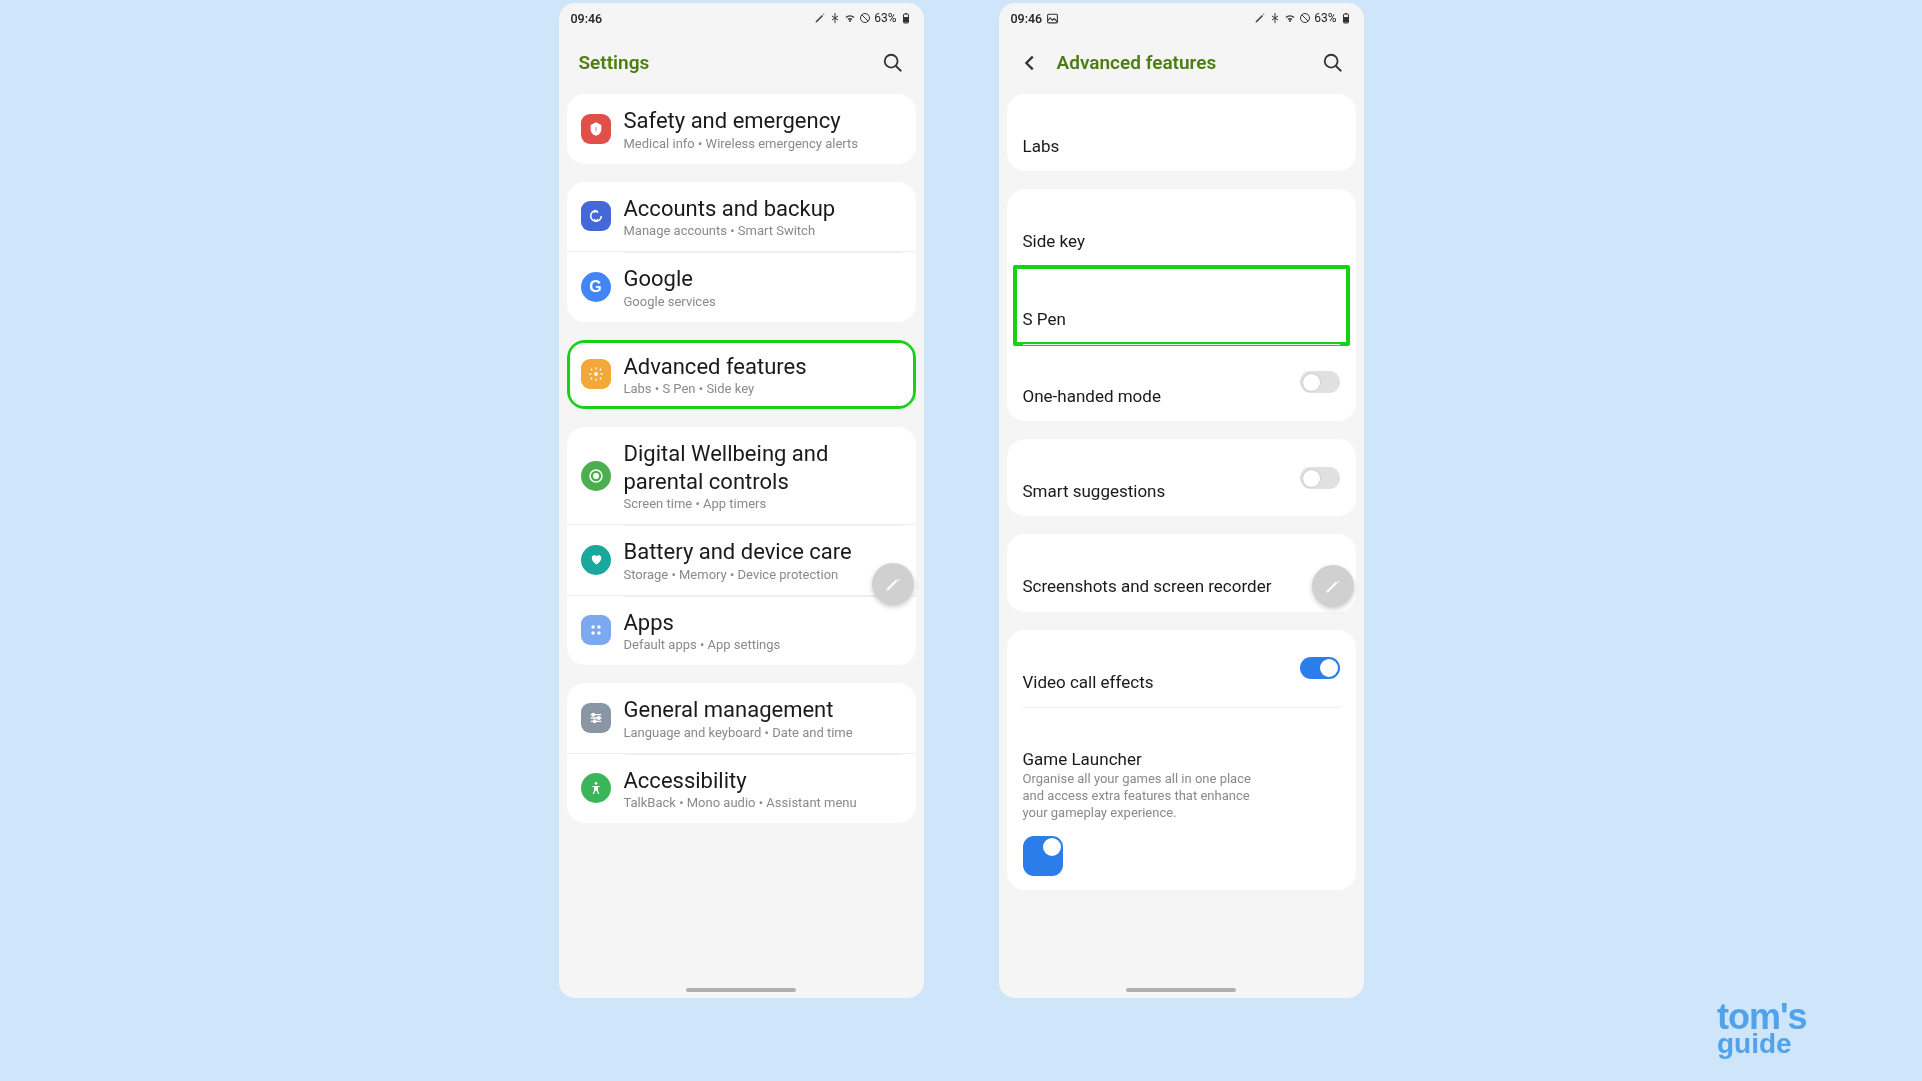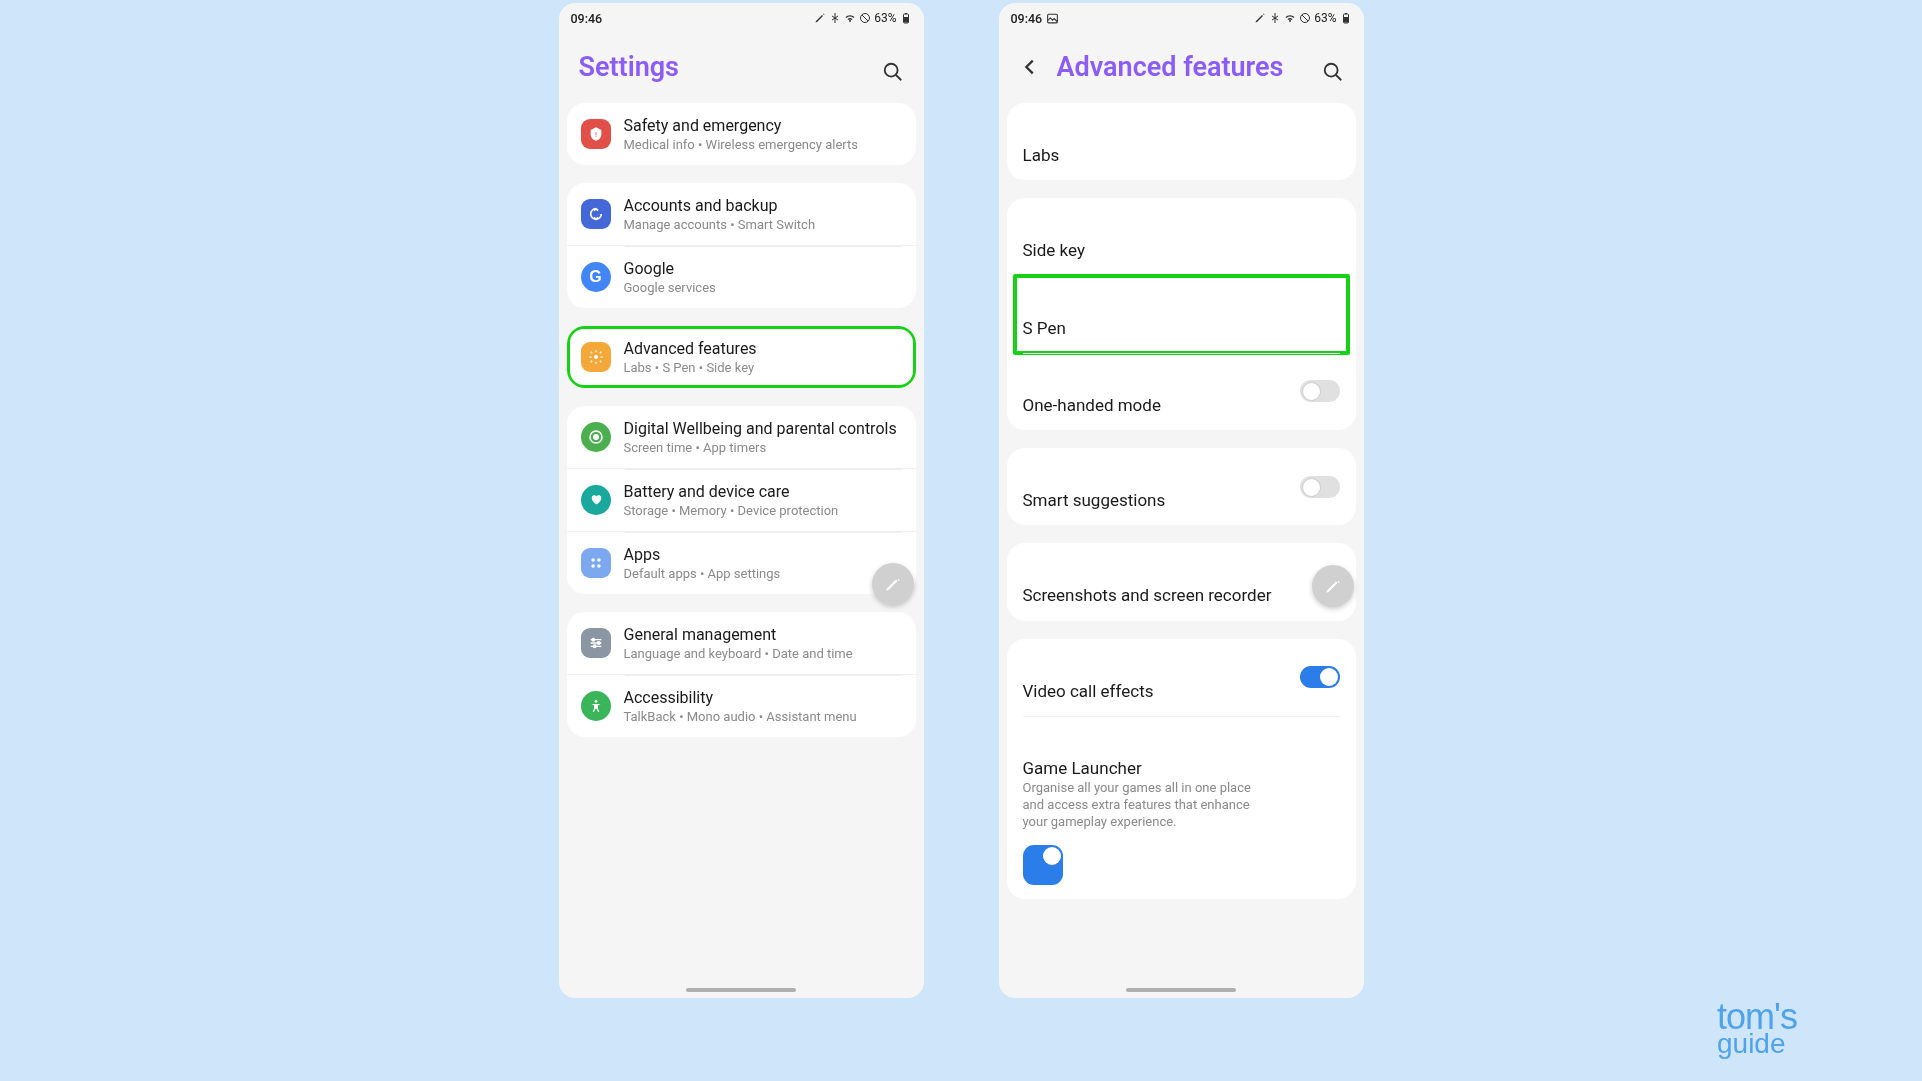--- a/index.html
+++ b/index.html
@@ -16,21 +16,21 @@
   height: 995px;
   background: #f5f5f5;
   border-radius: 16px;
   overflow: hidden;
   position: relative;
 }
 .status-bar { height: 30px; display: flex; justify-content: space-between; align-items: center; padding: 0 12px; font-size: 12.5px; color: #222; }
 .status-left { font-weight: 500; display: flex; align-items: center; gap: 4px; }
 .status-right { display: flex; align-items: center; gap: 3px; font-size: 12px; }
 .status-right svg { width: 12px; height: 12px; }
-.page-title { font-size: 27px; font-weight: 600; color: #8b5cf6; padding: 18px 20px 20px; display: flex; justify-content: space-between; align-items: flex-end; }
+.page-title { font-size: 19px; font-weight: 600; color: #4d7c0f; padding: 18px 20px 20px; display: flex; justify-content: space-between; align-items: center; }
 .page-title-back { display: flex; align-items: center; gap: 16px; }
 .search-btn, .back-btn { width: 22px; height: 22px; display: inline-flex; align-items: center; justify-content: center; }
 .card {
   background: #fff;
   border-radius: 18px;
   margin: 0 8px 18px;
   overflow: hidden;
 }
 .card.first { margin-top: 0; }
 .row {
@@ -49,21 +49,21 @@
 .ic-blue { background: #4468d8; }
 .ic-google { background: #4285f4; width: 30px; height: 30px; border-radius: 50%; }
 .ic-orange { background: #f4a83a; }
 .ic-green { background: #4bae4f; border-radius: 50%; }
 .ic-teal { background: #1aa89c; border-radius: 50%; }
 .ic-blue2 { background: #7ca8f0; }
 .ic-grey { background: #8a96a3; }
 .ic-green2 { background: #3ab55a; border-radius: 50%; }
 .ic-inner { font-size: 16px; font-weight: bold; }
 .row-text { flex: 1; }
-.row-title { font-size: 16px; color: #1a1a1a; line-height: 1.25; }
+.row-title { font-size: 22px; color: #1a1a1a; line-height: 1.25; }
 .row-sub { font-size: 13px; color: #8a8a8a; margin-top: 1px; }
 .highlight { position: relative; }
 .highlight::before {
   content: ""; position: absolute; inset: -3px -3px -3px -3px; border: 4px solid #16d116; border-radius: 4px; pointer-events: none; z-index: 5;
 }
 .card.highlight::before { inset: -1px; border-radius: 18px; }
 .s-pen-highlight { position: absolute; border: 4px solid #16d116; border-radius: 2px; left: 6px; right: 6px; top: -2px; bottom: -2px; pointer-events: none; }
 .fab {
   position: absolute; right: 10px; top: 560px; width: 42px; height: 42px; border-radius: 50%;
   background: #d0d0d0; box-shadow: 0 2px 5px rgba(0,0,0,0.2); display: flex; align-items: center; justify-content: center;
@@ -76,21 +76,21 @@
 }
 .toggle.on { background: #2b7de9; }
 .toggle::after {
   content: ""; position: absolute; top: 2px; width: 18px; height: 18px; border-radius: 50%; background: #fff;
 }
 .toggle.off::after { left: 2px; background: #fff; }
 .toggle.on::after { right: 2px; }
 .toggle.off { background: #e0e0e0; }
 .toggle.off::after { background: #fff; border: 1px solid #ccc; width: 17px; height: 17px; }
 .brand {
-  position: absolute; right: 55px; bottom: 25px; width: 150px; color: #50a3eb; font-weight: 400;
+  position: absolute; right: 55px; bottom: 25px; width: 150px; color: #50a3eb; font-weight: 700;
   font-family: Arial, sans-serif; line-height: 0.85;
 }
 .brand .t1 { font-size: 36px; letter-spacing: -1px; }
 .brand .t2 { font-size: 28px; letter-spacing: 0px; }
 .card2 .row { padding: 14px 16px; }
 .card2 .row + .row::before { content: ""; position: absolute; top: 0; left: 16px; right: 16px; height: 1px; background: #eee; }
 .card2 .row + .row { border: none; }
 .fab2 { top: 562px; }
 </style>
 </head>

